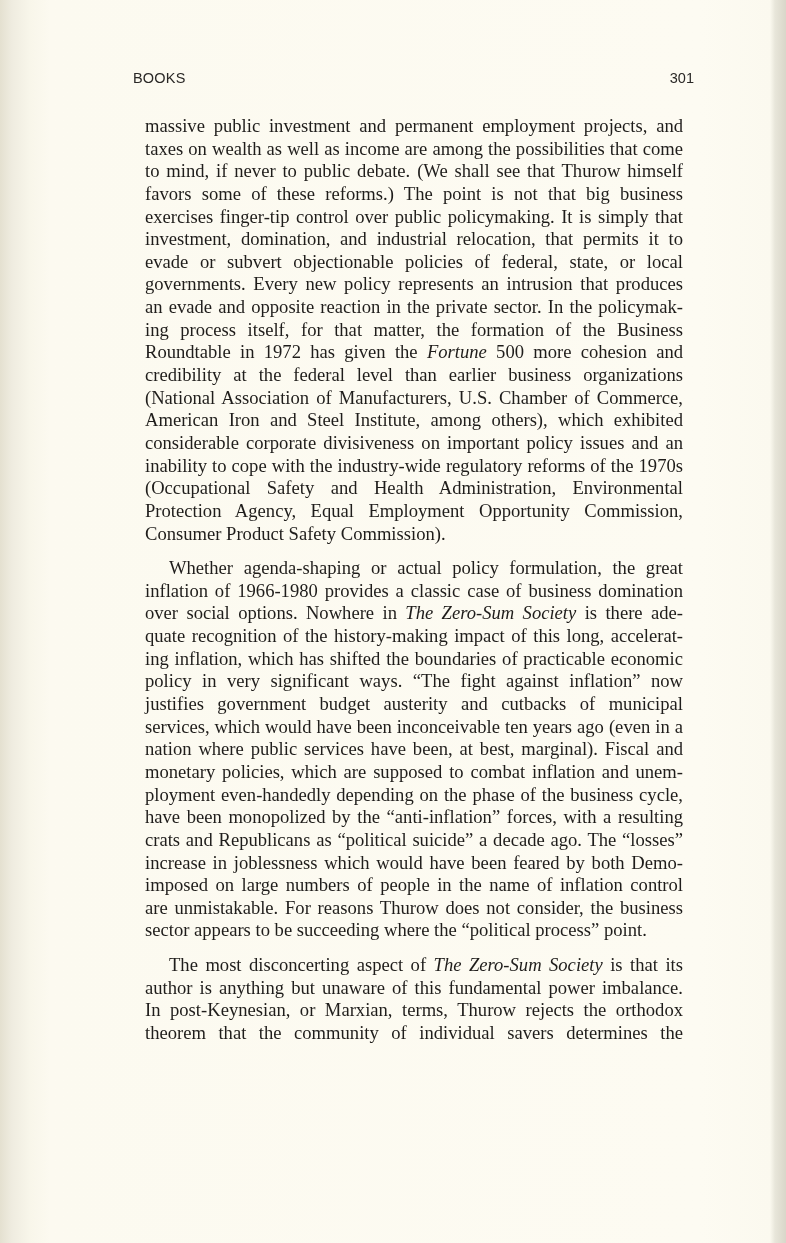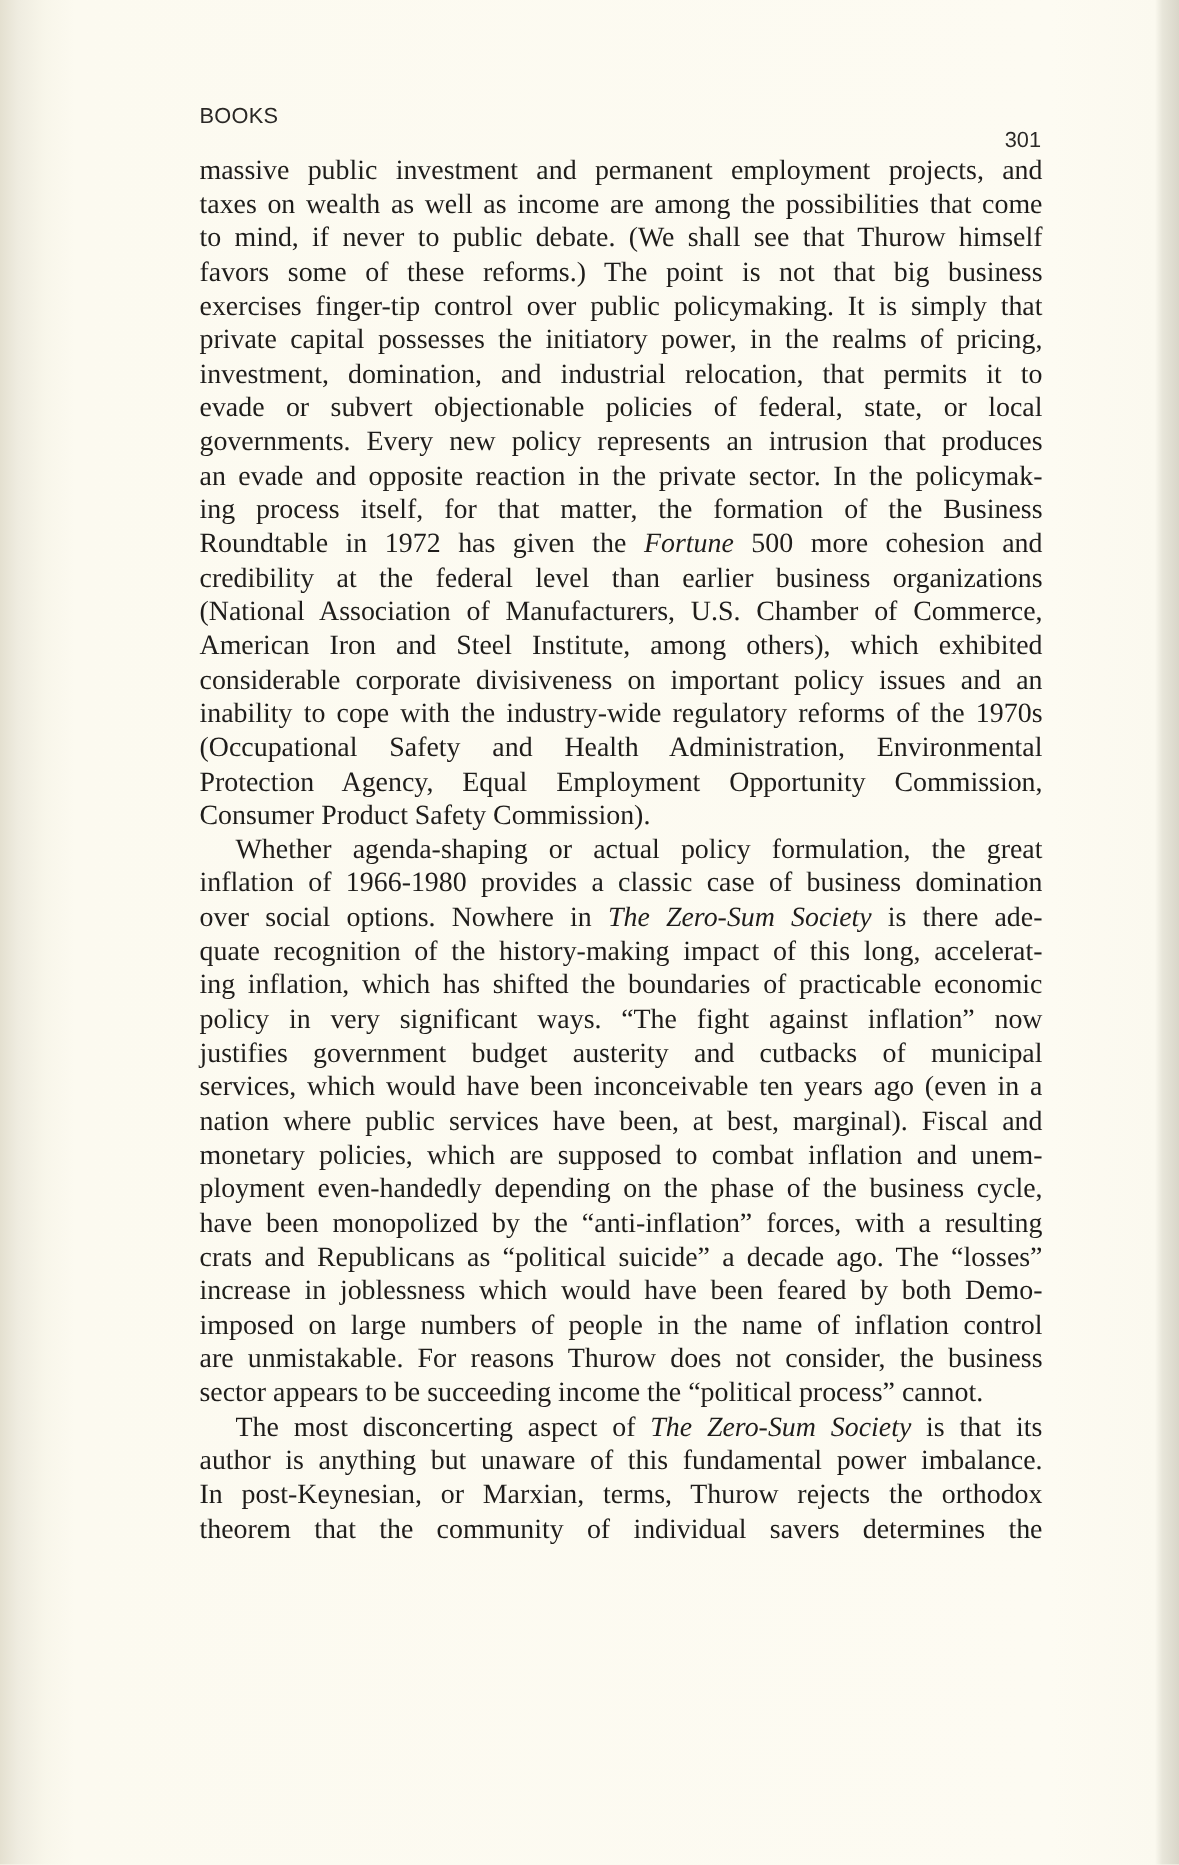--- a/index.html
+++ b/index.html
@@ -32,34 +32,34 @@
     }
     .running-head .section {
       position: absolute;
       left: 0;
       top: 0;
       letter-spacing: 0.2px;
     }
     .running-head .folio {
       position: absolute;
       right: 0;
-      top: 16px;
+      top: 0;
     }
     .body-text {
       position: absolute;
       top: 103px;
       left: 133px;
       width: 562px;
       font-family: "Liberation Serif", serif;
       font-size: 18.6px;
       line-height: 22.65px;
       color: #1f1d1b;
     }
     .para {
-      margin: 0;
+      margin: 12px;
       padding: 0;
     }
     .line {
       display: block;
       height: 22.65px;
       white-space: nowrap;
       text-align: justify;
       text-align-last: justify;
       overflow: visible;
     }
@@ -81,21 +81,20 @@
     <span class="folio">301</span>
   </div>
 
   <div class="body-text" id="body-text">
       <div class="para">
         <span class="line">massive public investment and permanent employment projects, and</span>
         <span class="line">taxes on wealth as well as income are among the possibilities that come</span>
         <span class="line">to mind, if never to public debate. (We shall see that Thurow himself</span>
         <span class="line">favors some of these reforms.) The point is not that big business</span>
         <span class="line">exercises finger-tip control over public policymaking. It is simply that</span>
-        <span class="line">private capital possesses the initiatory power, in the realms of pricing,</span>
         <span class="line">investment, domination, and industrial relocation, that permits it to</span>
         <span class="line">evade or subvert objectionable policies of federal, state, or local</span>
         <span class="line">governments. Every new policy represents an intrusion that produces</span>
         <span class="line">an evade and opposite reaction in the private sector. In the policymak-</span>
         <span class="line">ing process itself, for that matter, the formation of the Business</span>
         <span class="line">Roundtable in 1972 has given the <em>Fortune</em> 500 more cohesion and</span>
         <span class="line">credibility at the federal level than earlier business organizations</span>
         <span class="line">(National Association of Manufacturers, U.S. Chamber of Commerce,</span>
         <span class="line">American Iron and Steel Institute, among others), which exhibited</span>
         <span class="line">considerable corporate divisiveness on important policy issues and an</span>
@@ -114,21 +113,21 @@
         <span class="line">justifies government budget austerity and cutbacks of municipal</span>
         <span class="line">services, which would have been inconceivable ten years ago (even in a</span>
         <span class="line">nation where public services have been, at best, marginal). Fiscal and</span>
         <span class="line">monetary policies, which are supposed to combat inflation and unem-</span>
         <span class="line">ployment even-handedly depending on the phase of the business cycle,</span>
         <span class="line">have been monopolized by the “anti-inflation” forces, with a resulting</span>
         <span class="line">crats and Republicans as “political suicide” a decade ago. The “losses”</span>
         <span class="line">increase in joblessness which would have been feared by both Demo-</span>
         <span class="line">imposed on large numbers of people in the name of inflation control</span>
         <span class="line">are unmistakable. For reasons Thurow does not consider, the business</span>
-        <span class="line last">sector appears to be succeeding income the “political process” cannot.</span>
+        <span class="line last">sector appears to be succeeding where the “political process” point.</span>
       </div>
       <div class="para">
         <span class="line indent">The most disconcerting aspect of <em>The Zero-Sum Society</em> is that its</span>
         <span class="line">author is anything but unaware of this fundamental power imbalance.</span>
         <span class="line">In post-Keynesian, or Marxian, terms, Thurow rejects the orthodox</span>
         <span class="line">theorem that the community of individual savers determines the</span>
       </div>
     </div>
 </div>
 

